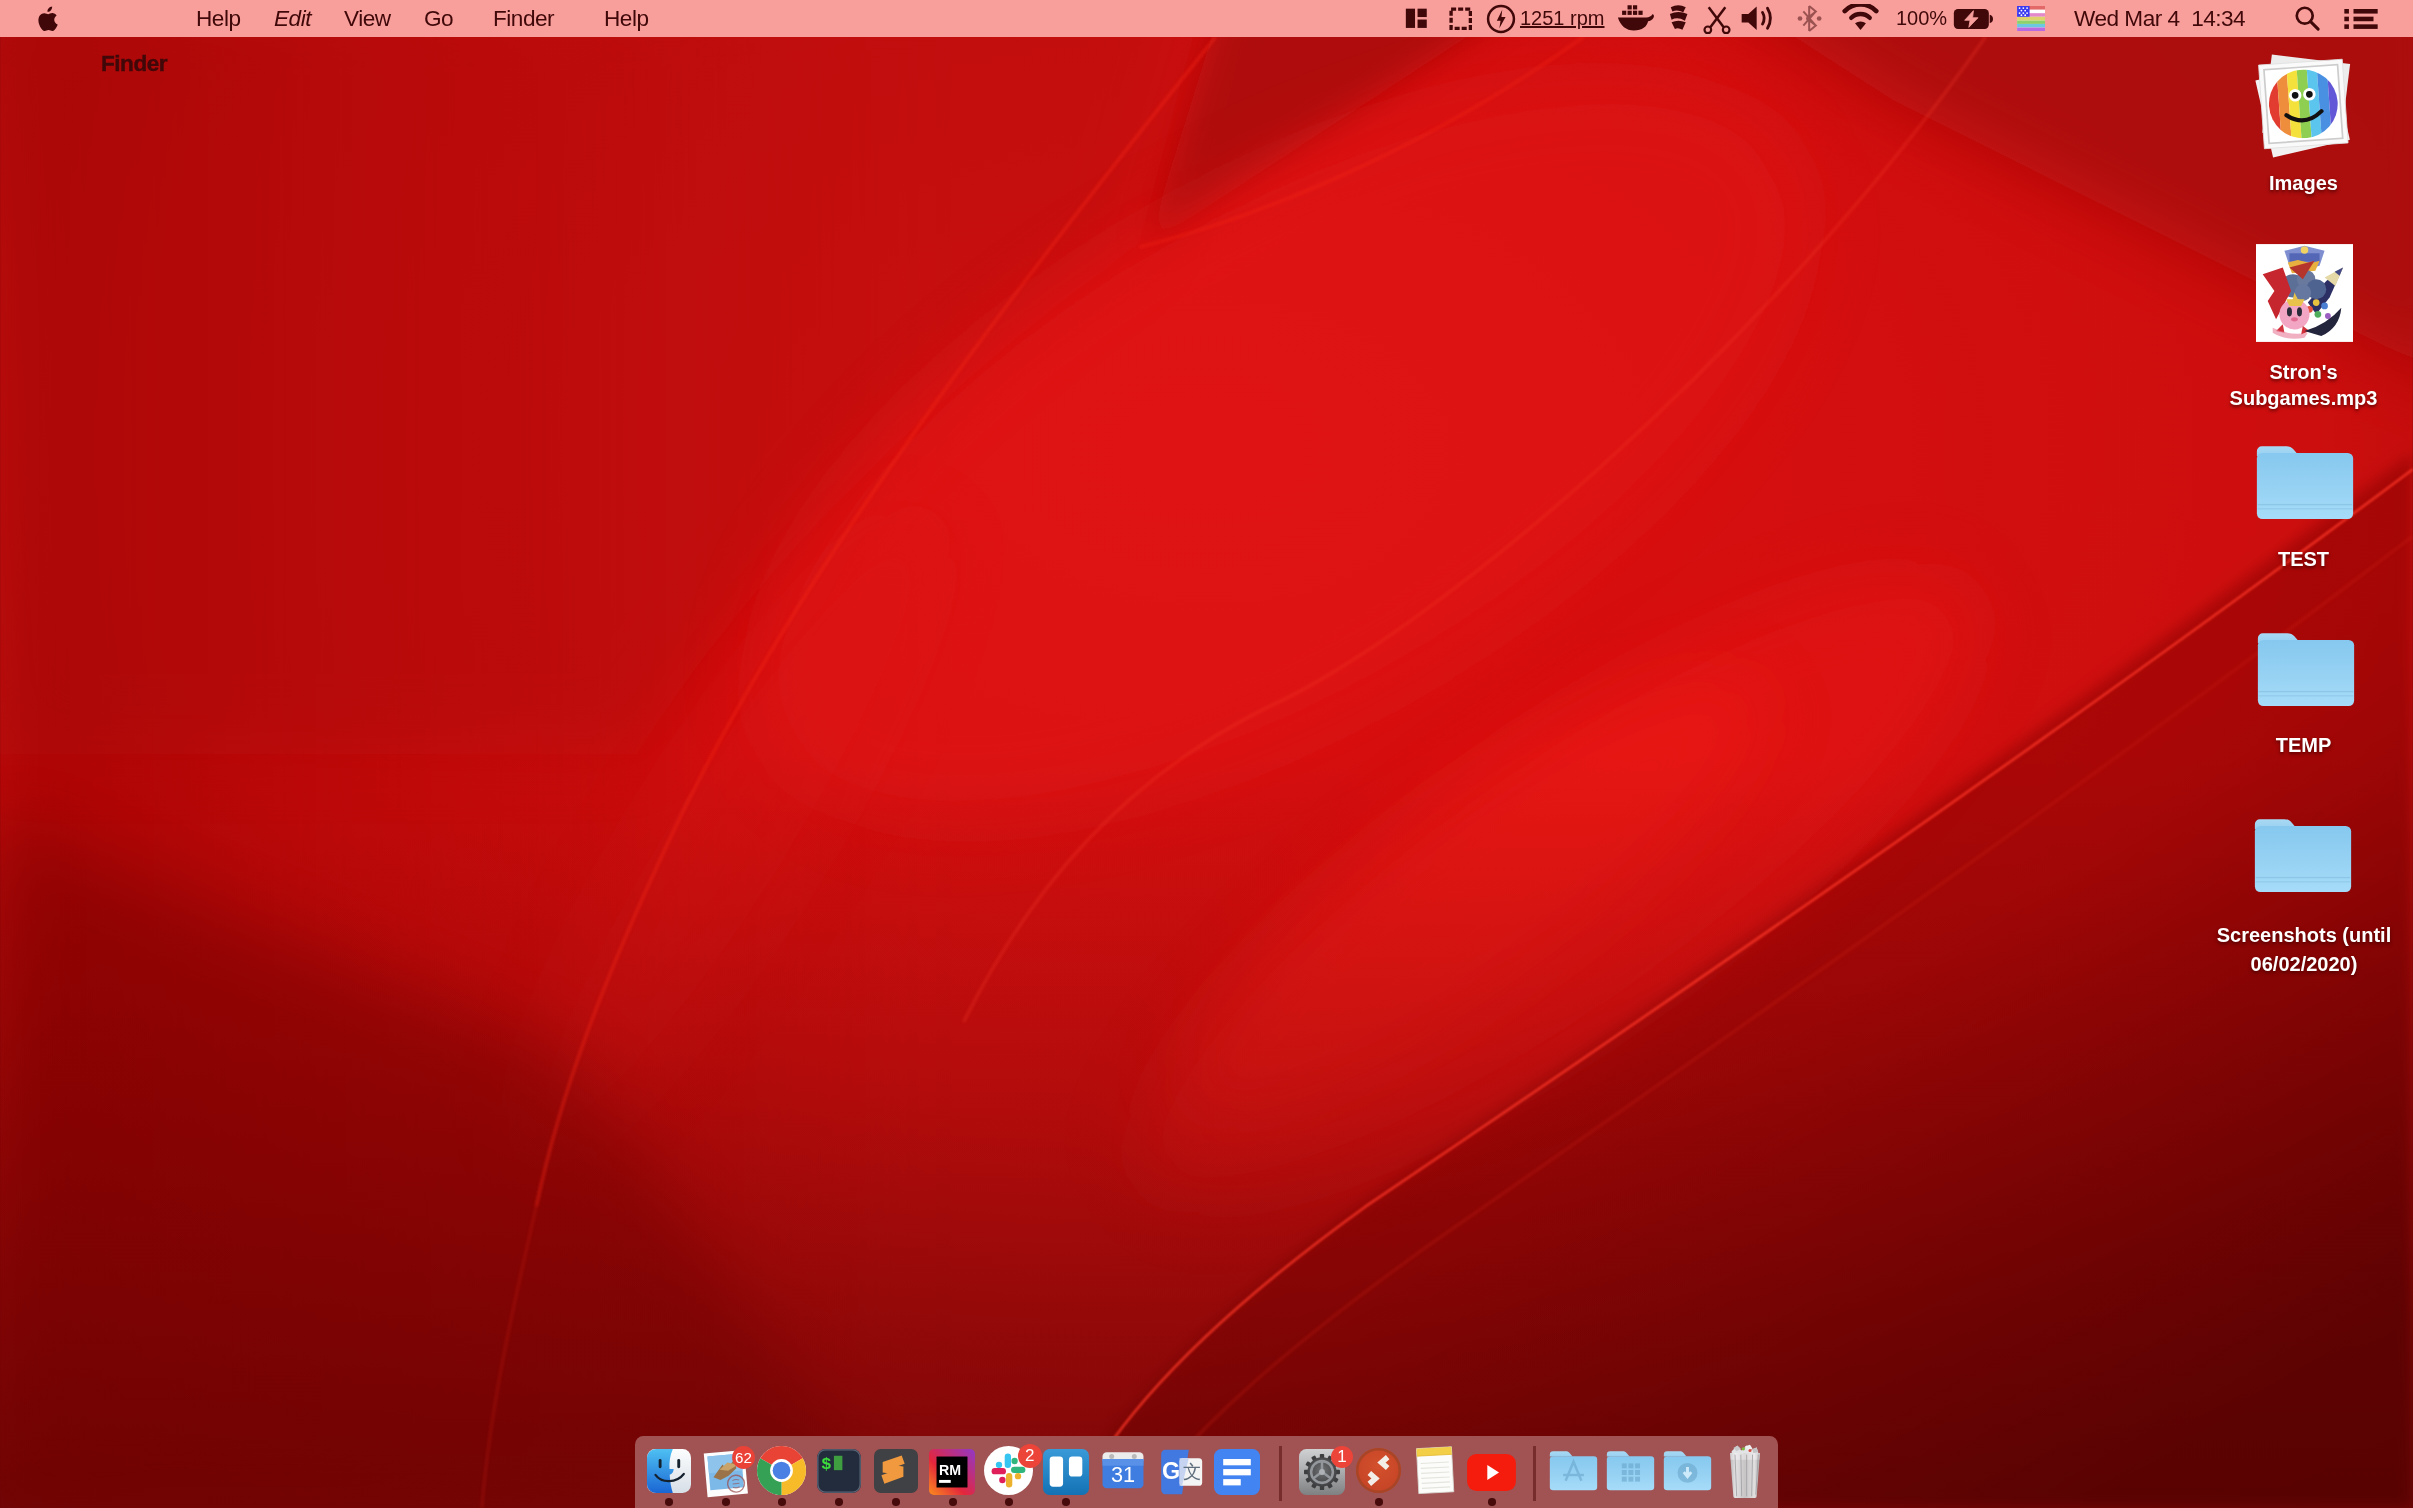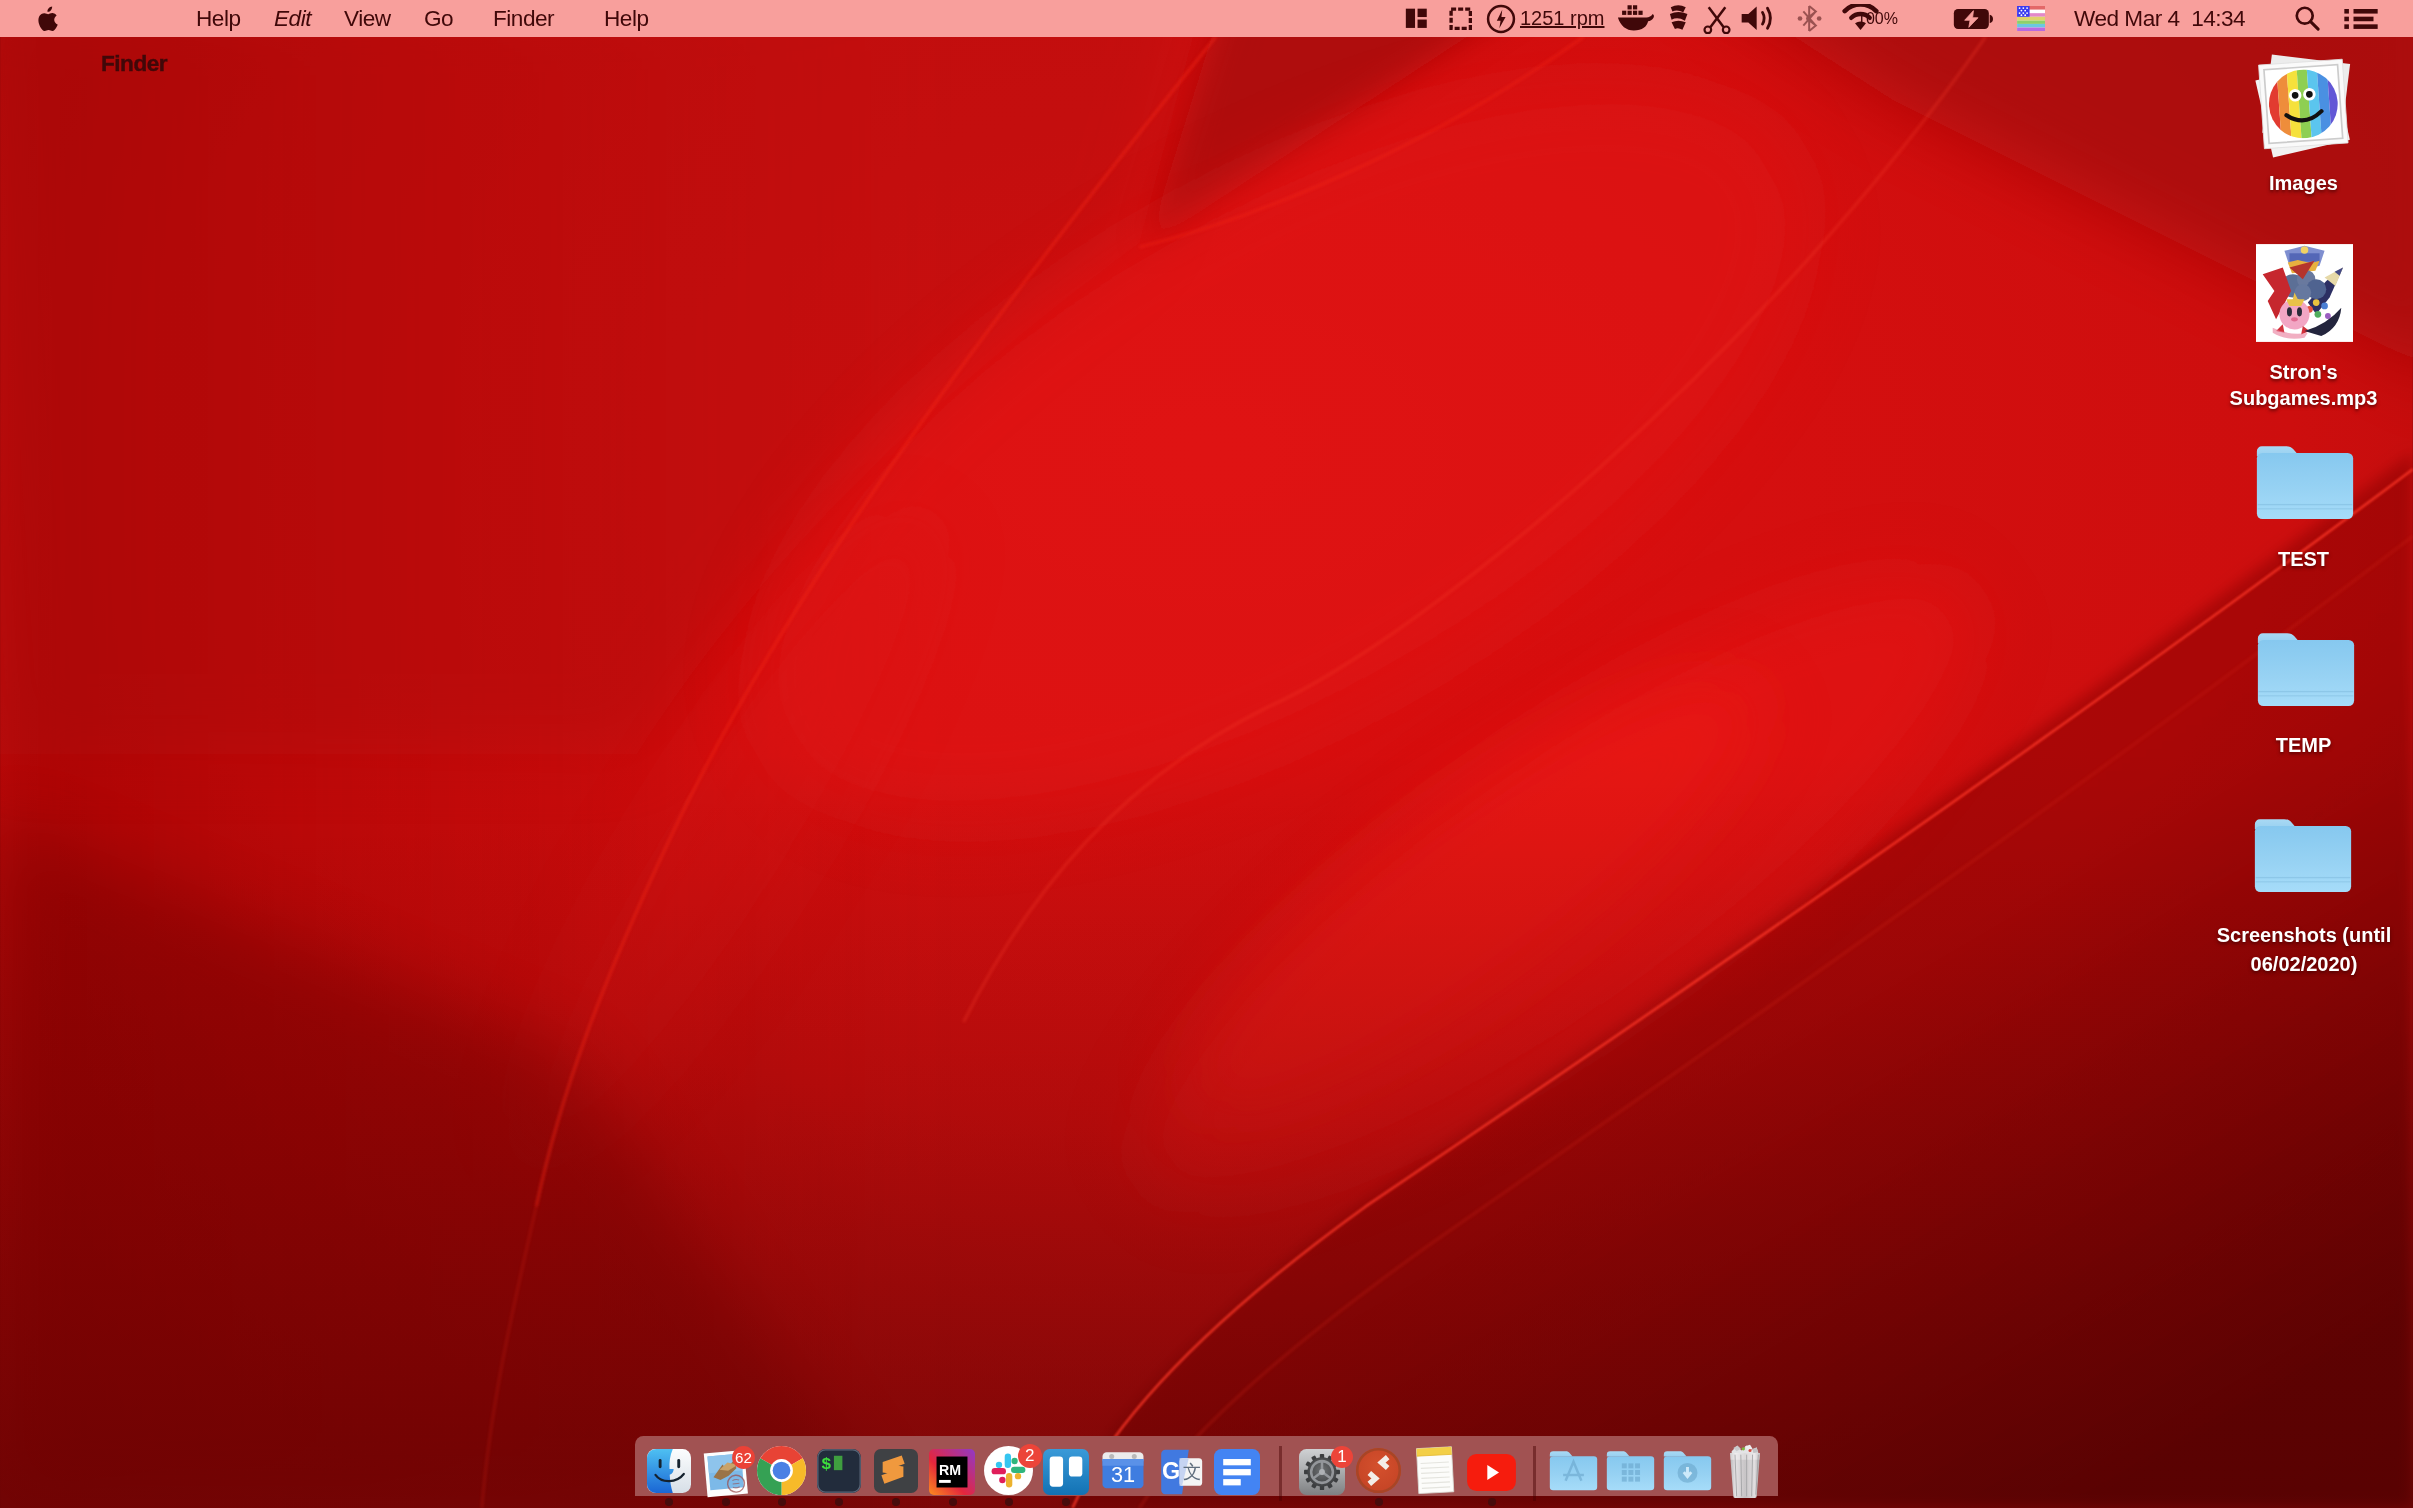--- a/index.html
+++ b/index.html
@@ -6,21 +6,21 @@
   .wall{position:absolute;left:0;top:0;width:2413px;height:1508px;}
   
   .menubar{position:absolute;left:0;top:0;width:2413px;height:37px;background:#f89f9c;z-index:20;color:#400809;}
   .mb{position:absolute;top:0;height:37px;line-height:37px;font-size:22.6px;letter-spacing:-0.5px;white-space:nowrap;}
   .mbold{font-weight:bold;margin-top:45px;-webkit-text-stroke:0.4px #400809;}
   .micon{position:absolute;top:0;height:37px;display:flex;align-items:center;justify-content:center;}
   
   .dicon{position:absolute;z-index:5;}
   .dlabel{position:absolute;z-index:5;color:#fff;font-weight:bold;font-size:20px;line-height:26px;text-align:center;text-shadow:0 1.7px 3.4px rgba(60,0,0,.75);}
   
-  .dock{position:absolute;left:635px;top:1436px;width:1143px;height:60px;background:#a15252;border-radius:8.4px 8.4px 0 0;z-index:20;}
+  .dock{position:absolute;left:635px;top:1436px;width:1143px;height:72px;background:#a15252;border-radius:8.4px 8.4px 0 0;z-index:20;}
   .dsep{position:absolute;top:10px;width:2.5px;height:55px;background:rgba(70,0,0,.45);}
   .di{position:absolute;display:flex;align-items:center;justify-content:center;}
   .ddot{position:absolute;top:62px;width:7.5px;height:7.5px;border-radius:50%;background:#470b0b;}
   .badge{position:absolute;background:#ec4439;color:#fff;border-radius:837px;display:flex;align-items:center;justify-content:center;font-size:17px;z-index:3;}
 </style></head>
 <body>
 <div class="wall">
 <svg width="2413" height="1508" viewBox="0 0 2880 1800">
   <defs>
     <radialGradient id="base" cx="0.5" cy="0.3" r="1.0">
@@ -168,21 +168,21 @@
   </div>
   <div class="micon" style="left:1840px;width:40px;">
     <svg width="39" height="28.5" viewBox="0 0 46 34">
       <path d="M23,31 L29.5,23 a10.5,10.5 0 0 0 -13,0 Z" fill="#400809"></path>
       <g stroke="#400809" fill="none" stroke-linecap="round">
         <path d="M12,16.5 a15.5,15.5 0 0 1 22,0" stroke-width="5.2"></path>
         <path d="M4.2,8.4 a26.5,26.5 0 0 1 37.6,0" stroke-width="5.6"></path>
       </g>
     </svg>
   </div>
-  <div class="mb" style="left:1857px;font-size:16px;letter-spacing:0;">100%</div>
+  <div class="mb" style="left:1896px;font-size:20px;letter-spacing:0;">100%</div>
   <div class="micon" style="left:1953px;width:40px;">
     <svg width="40" height="22" viewBox="0 0 48 26">
       <rect x="1" y="1" width="42" height="24" rx="5" fill="#400809"></rect>
       <path d="M44,8 q4,1 4,5 q0,4 -4,5 Z" fill="#400809"></path>
       <path d="M24.5,3 L14,14.5 h6.5 L19,23 L30,11.5 h-6.5 Z" fill="#f89f9c" stroke="#f89f9c" stroke-width="1"></path>
     </svg>
   </div>
   <div class="micon" style="left:2016px;width:30px;">
     <svg width="28.5" height="25" viewBox="0 0 34 30">
       <rect width="34" height="30" fill="#fff"></rect>

